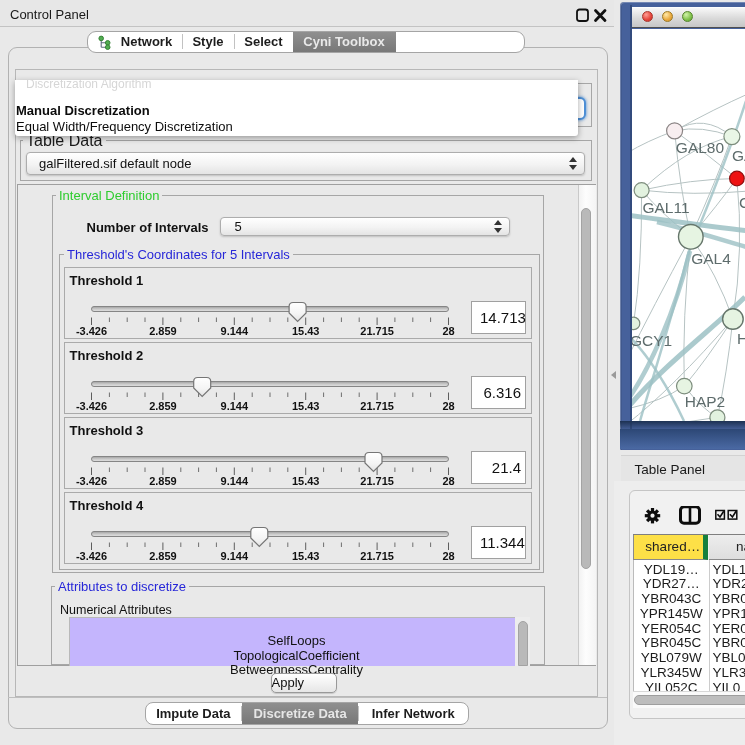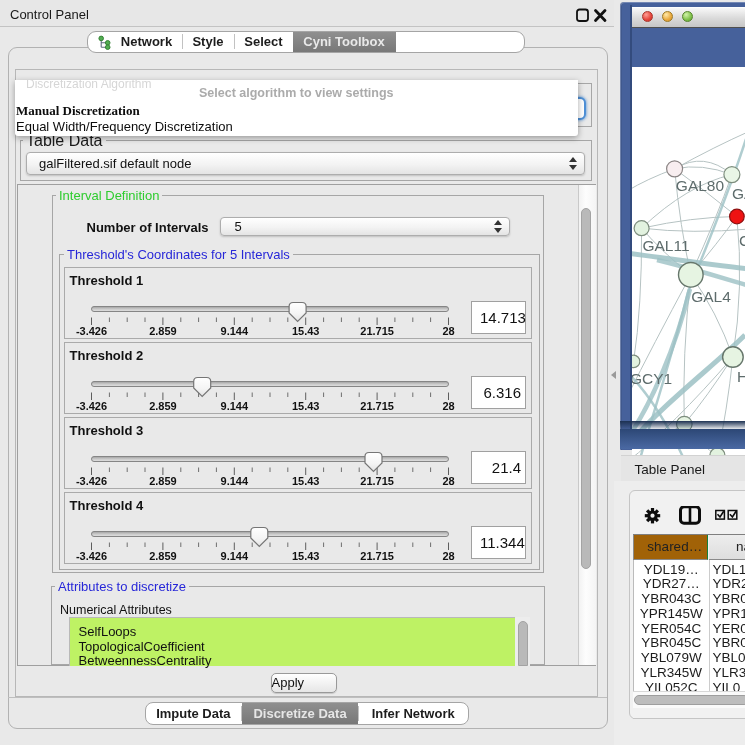--- a/index.html
+++ b/index.html
@@ -28,49 +28,49 @@
 .arrdn { bottom:4px; border-top:5px solid #333; }
 
 #scrollpane { left:16.5px; top:184px; width:579.5px; height:482px; border:1px solid #9f9f9f; background:#e9e9e9; }
 #vsb-track { left:577.5px; top:185px; width:18px; height:480px; background:linear-gradient(90deg,#f2f2f2,#fdfdfd 40%,#f4f4f4); border-left:1px solid #c9c9c9; }
 #vsb-thumb { left:580.5px; top:208px; width:10px; height:361px; background:#b9b9b9; border:1px solid #a3a3a3; border-radius:5px; }
 
 .thpanel { position:absolute; left:63.5px; width:468px; height:72.5px; border:1px solid #aaaaaa; background:#e9e9e9; }
 .thlabel { position:absolute; left:5px; top:5px; font-size:13px; font-weight:bold; color:#111; }
 .valbox { position:absolute; left:406.5px; top:33.5px; width:55px; height:33px; background:#fff; border:1.5px solid #a0a0a0; font-size:15px; color:#111; text-align:right; padding:7px 4px 0 8px; }
 
-#numlist { padding-top:7px; left:69px; top:617px; width:445.5px; height:48.5px; background:#bef264; border-top:1px solid #b9b9b9; border-left:1px solid #b9b9b9; font-size:13px; color:#111; }
+#numlist { padding-top:16px; left:69px; top:617px; width:445.5px; height:48.5px; background:#c4b5fd; border-top:1px solid #b9b9b9; border-left:1px solid #b9b9b9; font-size:13px; color:#111;text-align:center; }
 #numlist div { height:14.6px; line-height:14.6px; padding-left:8.5px; }
 #lsb { left:514.5px; top:617px; width:15px; height:48.5px; background:#ededed; }
 #lsb-thumb { left:517.5px; top:620.5px; width:10px; height:45px; background:#b9b9b9; border:1px solid #a3a3a3; border-radius:5px 5px 0 0; }
 
 #applybtn { left:270.5px; top:672.5px; width:66.5px; height:20px; background:linear-gradient(#ffffff,#e6e6e6); border:1px solid #999; border-radius:5px; text-align:left; line-height:18px; font-size:13px; color:#111; box-shadow:0 1px 1px rgba(0,0,0,0.15); z-index:6; }
 #bottabs { left:144.5px; top:701.5px; width:324px; height:23.5px; background:#fff; border:1px solid #a5a5a5; border-radius:8px; display:flex; align-items:stretch; font-size:13px; font-weight:600; color:#1c1c1c; overflow:hidden; z-index:30; }
 #bottabs .ttab { line-height:21.5px; }
 #bdark { background:linear-gradient(#8f8f8f,#787878); color:#e6e6e6; }
 
 #popup { left:15px; top:80px; width:562.5px; height:56px; background:#fff; border-radius:0 0 3px 3px; box-shadow:0 2px 6px rgba(0,0,0,0.35); z-index:40; }
 #ghost { position:absolute; left:11px; top:-3px; font-size:12px; color:#d6d6d6; }
 #prow1 { position:absolute; left:0; top:6px; width:100%; text-align:center; font-size:12.5px; font-weight:bold; color:#ababab; }
-#prow2 { position:absolute; left:1px; top:23px; font-size:13px; font-weight:bold; color:#0c0c0c;font-family:Liberation Serif, serif; }
+#prow2 { position:absolute; left:1px; top:23px; font-size:13px; font-weight:bold; color:#0c0c0c; }
 #prow3 { position:absolute; left:1px; top:39px; font-size:13px; color:#0c0c0c; }
 
 #netwin { left:620px; top:2px; width:125px; height:447.5px; background:#46619b; border-radius:4px 0 0 0; box-shadow:inset 1px 1px 0 rgba(255,255,255,0.25), inset 2px 0 0 rgba(0,0,0,0.08); }
 #nettitle { left:631.5px; top:6.5px; width:113.5px; height:21px; background:linear-gradient(#f8f8f8,#d9d9d9 55%,#c6c6c6); border-bottom:1px solid #4f4f4f; border-top:1px solid #fdfdfd; }
 .tl { position:absolute; top:4.5px; width:11px; height:11px; border-radius:50%; }
-#netcanvas { left:632px; top:28.5px; width:113px; height:392px; background:#fff; overflow:hidden;margin-top:38px; }
+#netcanvas { left:632px; top:28.5px; width:113px; height:392px; background:#fff; overflow:hidden; }
 #netshadow { left:620px; top:420.5px; width:125px; height:9px; background:linear-gradient(#1d3152,rgba(70,97,155,0)); }
 #netbotgrad { left:620px; top:429px; width:125px; height:20px; background:linear-gradient(#2c4775,#4a69a3); }
 
 #tpbar { left:621px; top:454.5px; width:124px; height:26.5px; background:#e5e5e5; border-top:1px solid #d2d2d2; }
 #tpbar span { position:absolute; left:13.5px; top:6px; font-size:13.5px; color:#1a1a1a; }
 #tpbg { left:614px; top:481px; width:131px; height:264px; background:#ededed; }
 #toolpanel { left:628.5px; top:490px; width:120px; height:229px; background:#f1f1f1; border:1px solid #c5c5c5; border-radius:6px 0 0 6px; }
 #tableheader { left:632.5px; top:534px; width:112.5px; height:25.5px; border-top:1.5px solid #7f7f7f; }
-#th1 { position:absolute; left:0; top:0; width:75.5px; height:100%; background:#a16207; border-right:1px solid #15803d; border-bottom:1px solid #8a8a8a; border-left:1px solid #8a8a8a; text-align:center; text-indent:9px; font-size:13.5px; color:#222; line-height:24px; }
+#th1 { position:absolute; left:0; top:0; width:75.5px; height:100%; background:#fde047; border-right:5px solid #15803d; border-bottom:1px solid #8a8a8a; border-left:1px solid #8a8a8a; text-align:center; text-indent:9px; font-size:13.5px; color:#222; line-height:24px; }
 #th2 { position:absolute; left:76.5px; top:0; right:0; height:100%; background:linear-gradient(#ededed,#dedede); border-bottom:1px solid #8a8a8a; font-size:13.5px; color:#222; line-height:24px; padding-left:27px; }
 #tablebody { left:632.5px; top:559.5px; width:112.5px; height:148px; background:#fff; border-left:1px solid #bbb; overflow:hidden; }
 .trow { position:absolute; left:0; width:100%; height:14.6px; font-size:13.5px; color:#1c1c1c;padding-left:41px; }
 .tc1 { position:absolute; left:0; width:75.5px; text-align:center; }
 .tc2 { position:absolute; left:79px; }
 #colsep { left:708.5px; top:559.5px; width:1px; height:131px; background:#ccc; }
 #hsb { left:632.5px; top:690.5px; width:112.5px; height:17px; background:#fafafa; border-top:1px solid #d8d8d8; }
 #hsb-thumb { left:634px; top:694.5px; width:115px; height:10.5px; background:#bdbdbd; border:1px solid #9e9e9e; border-radius:5.5px; }
 #tbot { left:632.5px; top:707.5px; width:112.5px; height:11px; background:#f1f1f1; border-bottom:1px solid #c5c5c5; }
 </style></head>
@@ -307,21 +307,20 @@
   <div class="ttab" style="width:96px">Impute Data</div>
   <div class="tsep" style="align-self:center"></div>
   <div class="ttab" id="bdark" style="width:116px">Discretize Data</div>
   <div class="tsep" style="align-self:center"></div>
   <div class="ttab" style="width:109px">Infer Network</div>
 </div>
 
 
 <div class="abs" id="popup">
   <div id="ghost">Discretization Algorithm</div>
-  <div id="prow1">Select algorithm to view settings</div>
   <div id="prow2">Manual Discretization</div>
   <div id="prow3">Equal Width/Frequency Discretization</div>
 </div>
 
 
 <div class="abs" style="left:611px;top:371px;width:0;height:0;border-top:4px solid transparent;border-bottom:4px solid transparent;border-right:5px solid #9a9a9a"></div>
 
 
 <div class="abs" id="netwin"></div>
 <div class="abs" style="left:630px;top:5px;width:1.5px;height:424px;background:rgba(28,48,88,0.45)"></div>

